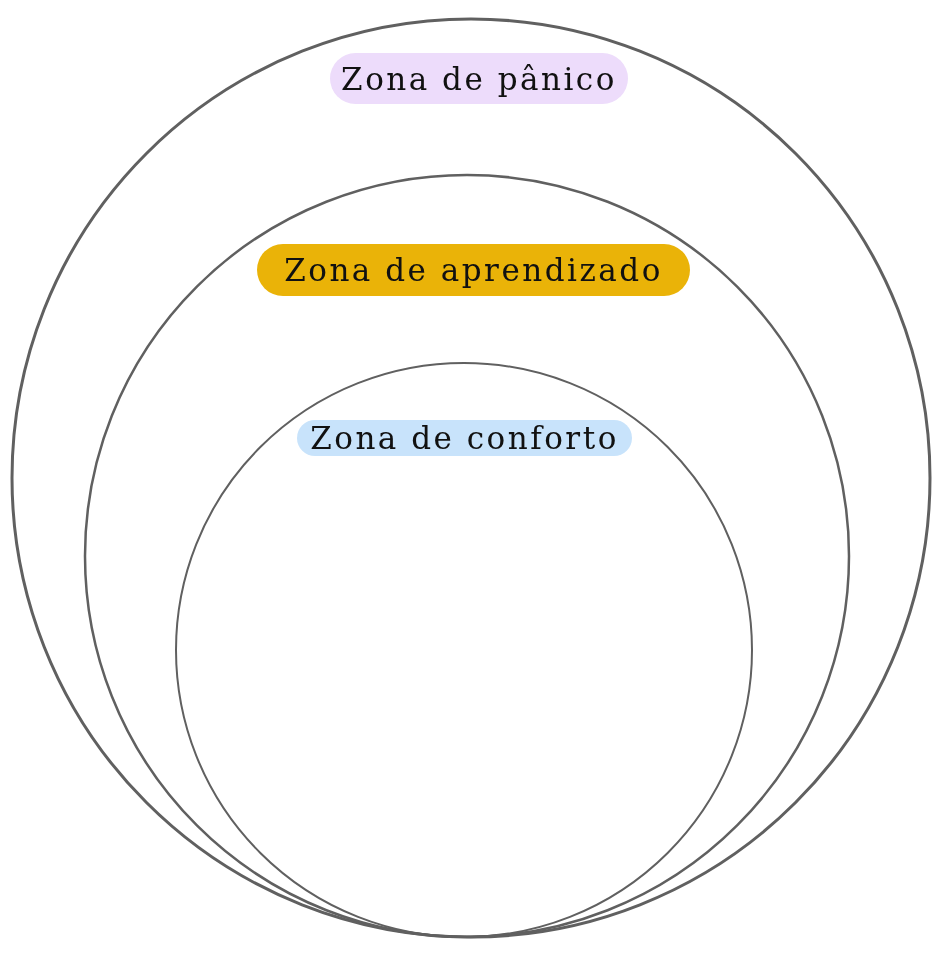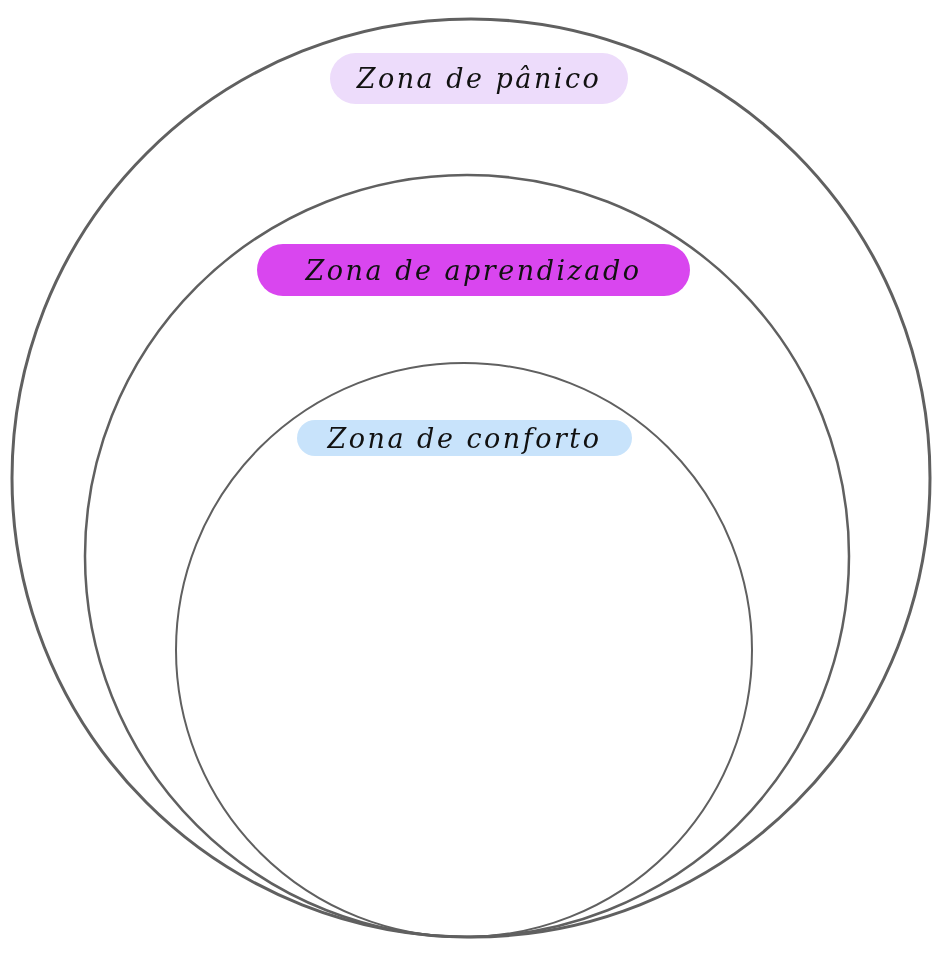--- a/index.html
+++ b/index.html
@@ -3,31 +3,30 @@
 <meta charset="utf-8">
 <style>
   html, body { margin: 0; padding: 0; background: #ffffff; }
   body { width: 947px; height: 953px; position: relative; overflow: hidden; }
   svg.diagram { position: absolute; left: 0; top: 0; }
   .pill {
     position: absolute;
     display: flex; align-items: center; justify-content: center;
     border-radius: 26px;
     font-family: "DejaVu Serif", serif;
-    font-style: italic;
-    font-size: 27px;
+    font-size: 31px;
     letter-spacing: 2.5px;
     color: #111111;
     white-space: nowrap;
   }
 </style>
 </head>
 <body>
 
 <svg class="diagram" width="947" height="953" viewBox="0 0 947 953">
   <ellipse id="e0" fill="none" cx="471" cy="478" rx="459" ry="459" stroke="#606060" stroke-width="3"></ellipse>
   <ellipse id="e1" fill="none" cx="467" cy="556" rx="382" ry="381" stroke="#606060" stroke-width="2.5"></ellipse>
   <ellipse id="e2" fill="none" cx="464" cy="650" rx="288" ry="287" stroke="#606060" stroke-width="2"></ellipse>
 </svg>
 
 <div class="pill" id="p0" style="left: 330px; top: 53px; width: 298px; height: 51px; background: rgb(237, 220, 251);">Zona de pânico</div>
-<div class="pill" id="p1" style="left: 257px; top: 244px; width: 433px; height: 52px; background: #d946ef;">Zona de aprendizado</div>
+<div class="pill" id="p1" style="left: 257px; top: 244px; width: 433px; height: 52px; background: #eab308;">Zona de aprendizado</div>
 <div class="pill" id="p2" style="left: 297px; top: 420px; width: 335px; height: 36px; background: rgb(200, 227, 251);">Zona de conforto</div>
 
 </body></html>

